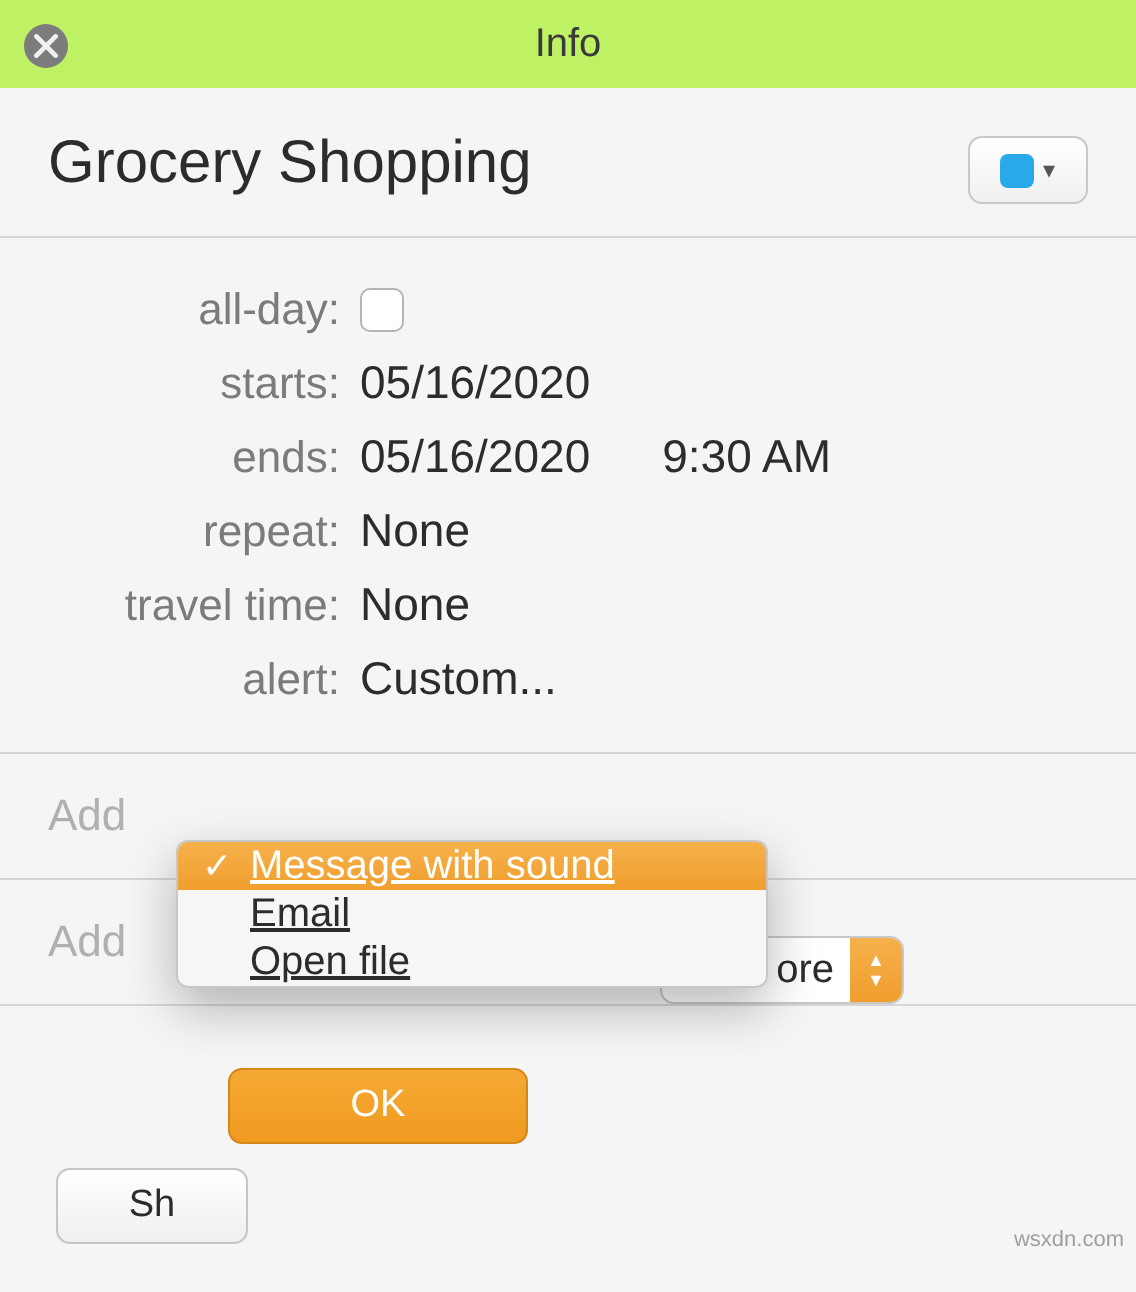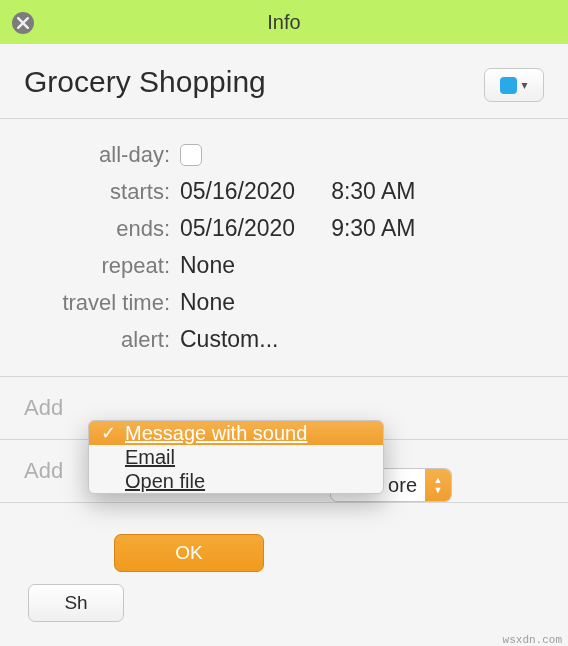--- a/index.html
+++ b/index.html
@@ -193,24 +193,23 @@
   }
   .show-bar {
     position: absolute;
     left: 28px;
     top: 584px;
     z-index: 4;
   }
   .watermark {
     position: absolute;
     right: 6px;
-    bottom: 0;
+    bottom: 20px;
     font-size: 11px;
     color: #9e9e9e;
-    font-family: Liberation Mono, monospace;
   }
 </style>
 </head>
 <body>
 
 <div class="titlebar">
   <div class="close-btn">
     <svg viewBox="0 0 10 10">
       <path d="M1 1 L9 9 M9 1 L1 9" stroke="#f0f0f0" stroke-width="2" stroke-linecap="round"></path>
     </svg>
@@ -234,21 +233,20 @@
   <div class="row">
     <div class="label">all-day:</div>
     <div class="value">
         <div class="checkbox"></div>
       </div>
   </div>
   <div class="row">
     <div class="label">starts:</div>
     <div class="value">
       <span>05/16/2020</span>
-      <span>8:30 AM</span>
     </div>
   </div>
   <div class="row">
     <div class="label">ends:</div>
     <div class="value">
       <span>05/16/2020</span>
       <span>9:30 AM</span>
     </div>
   </div>
   <div class="row">

